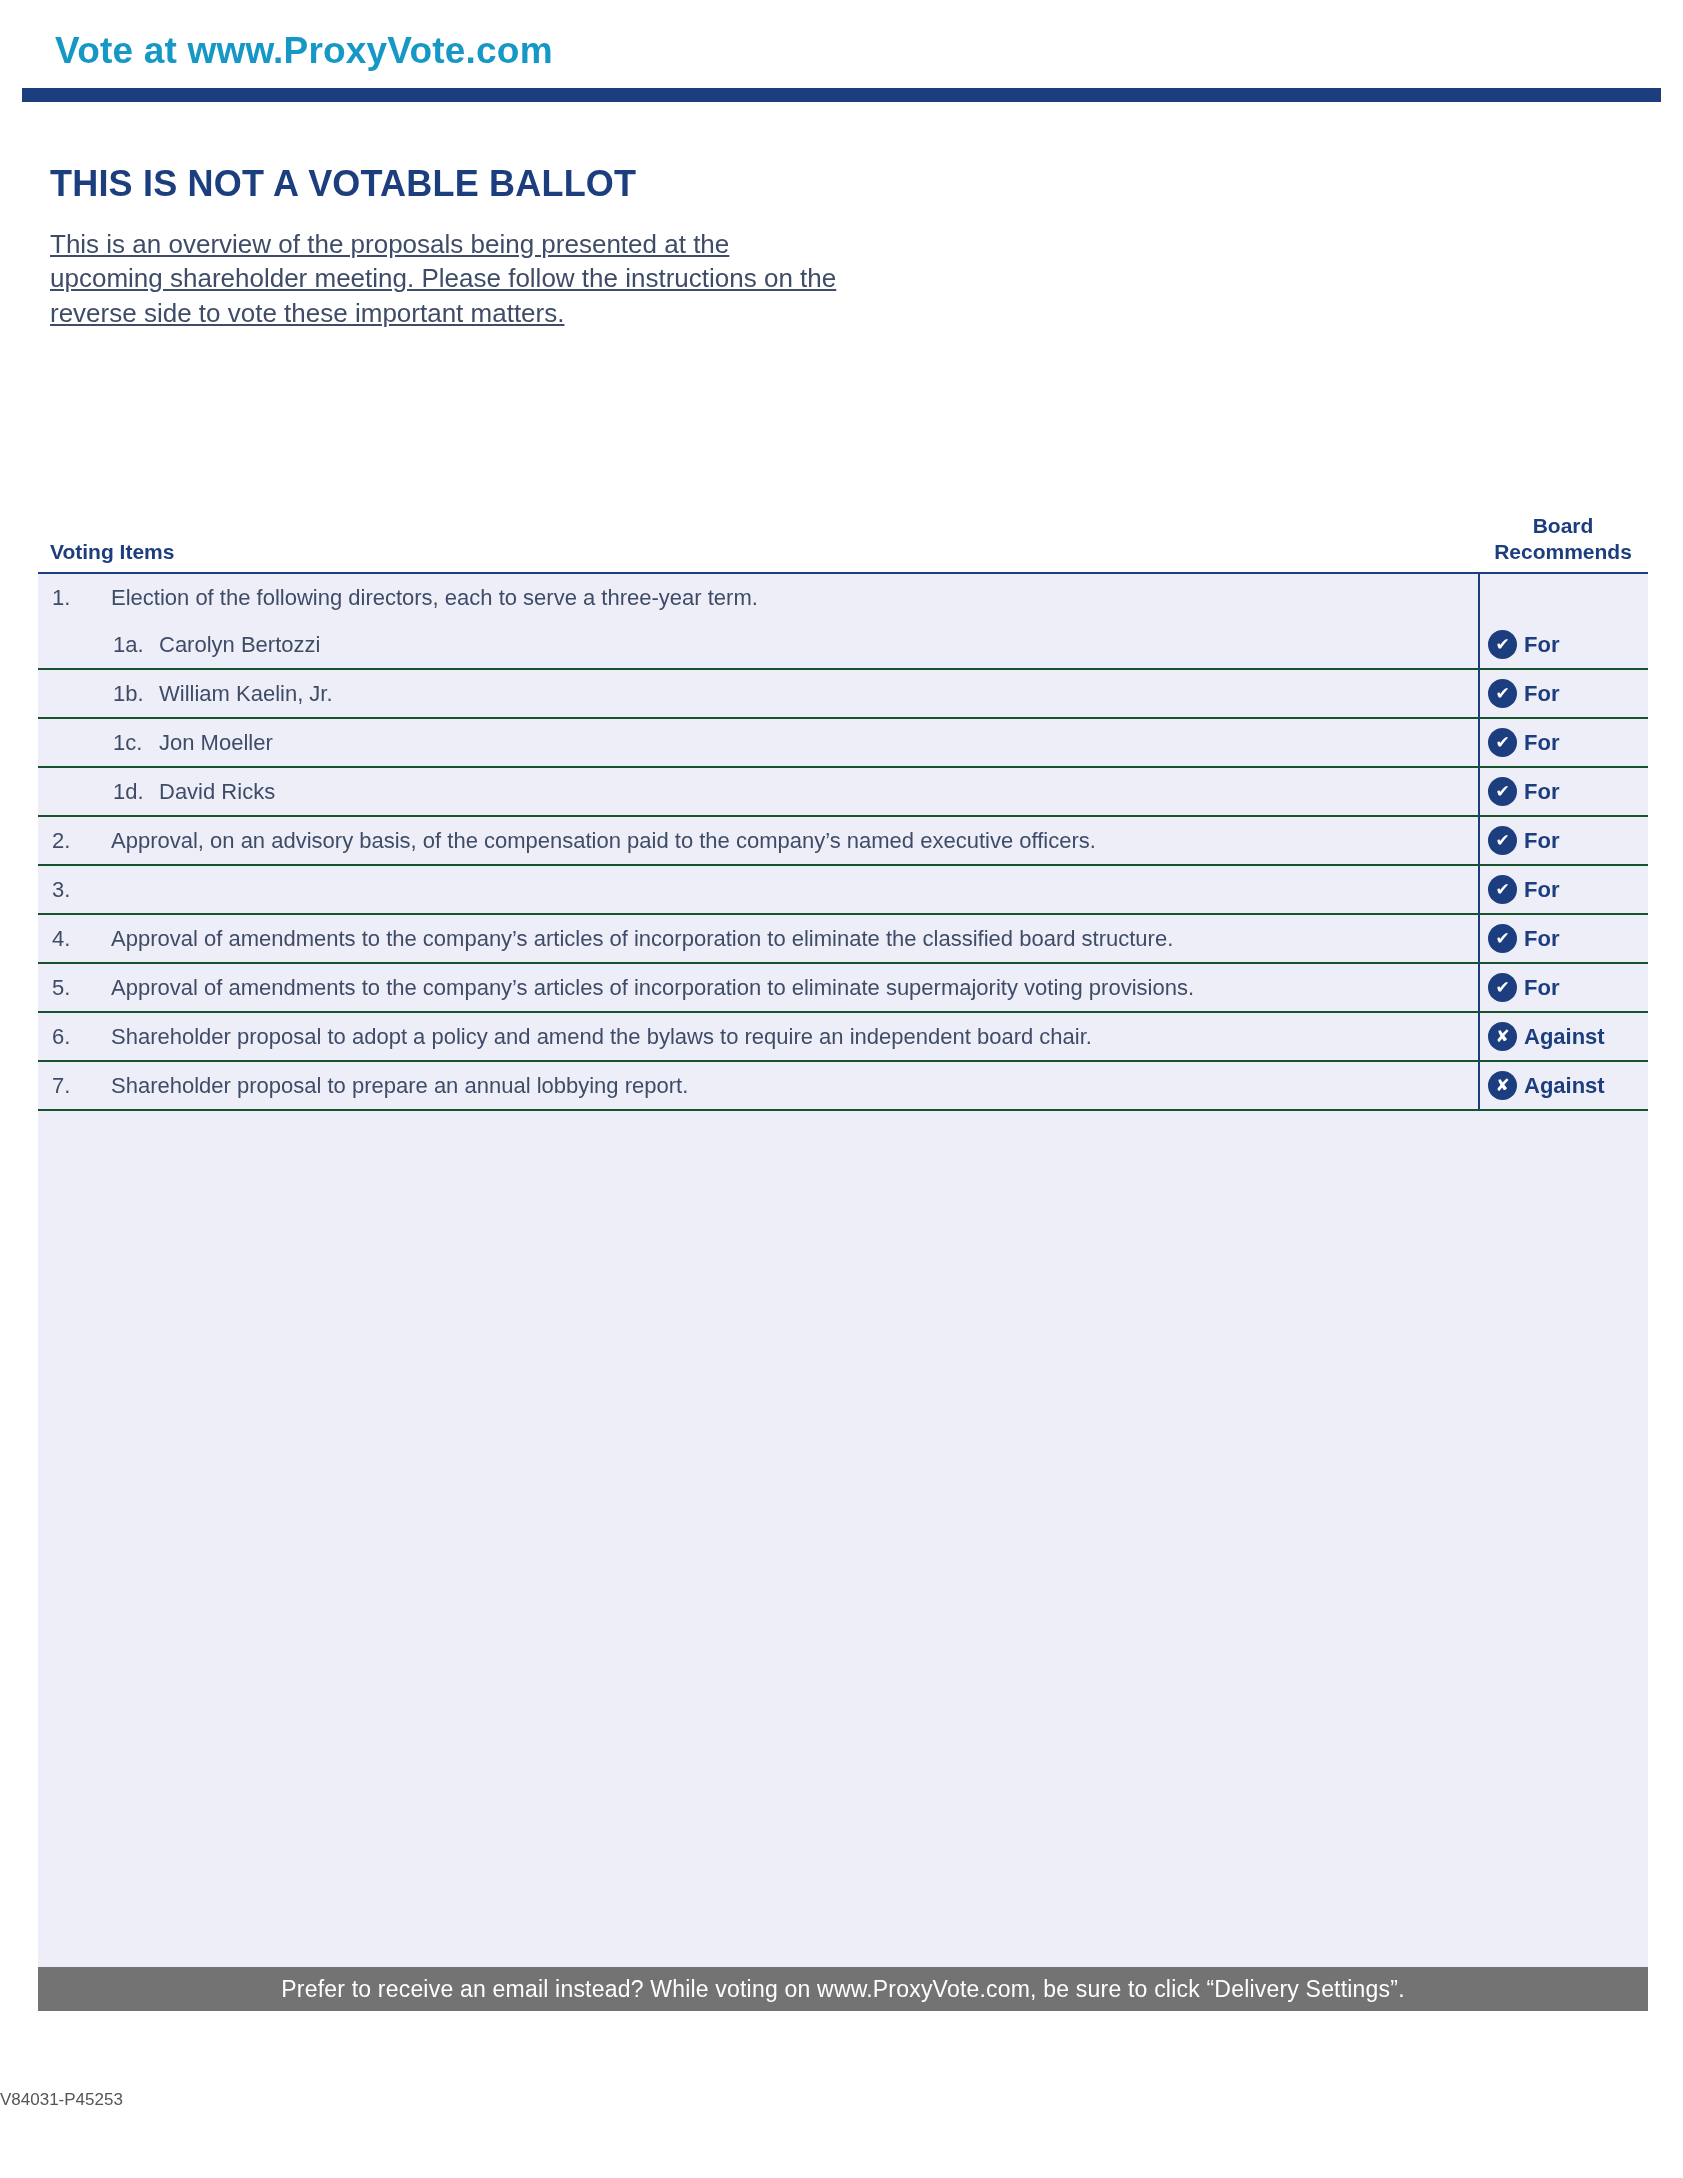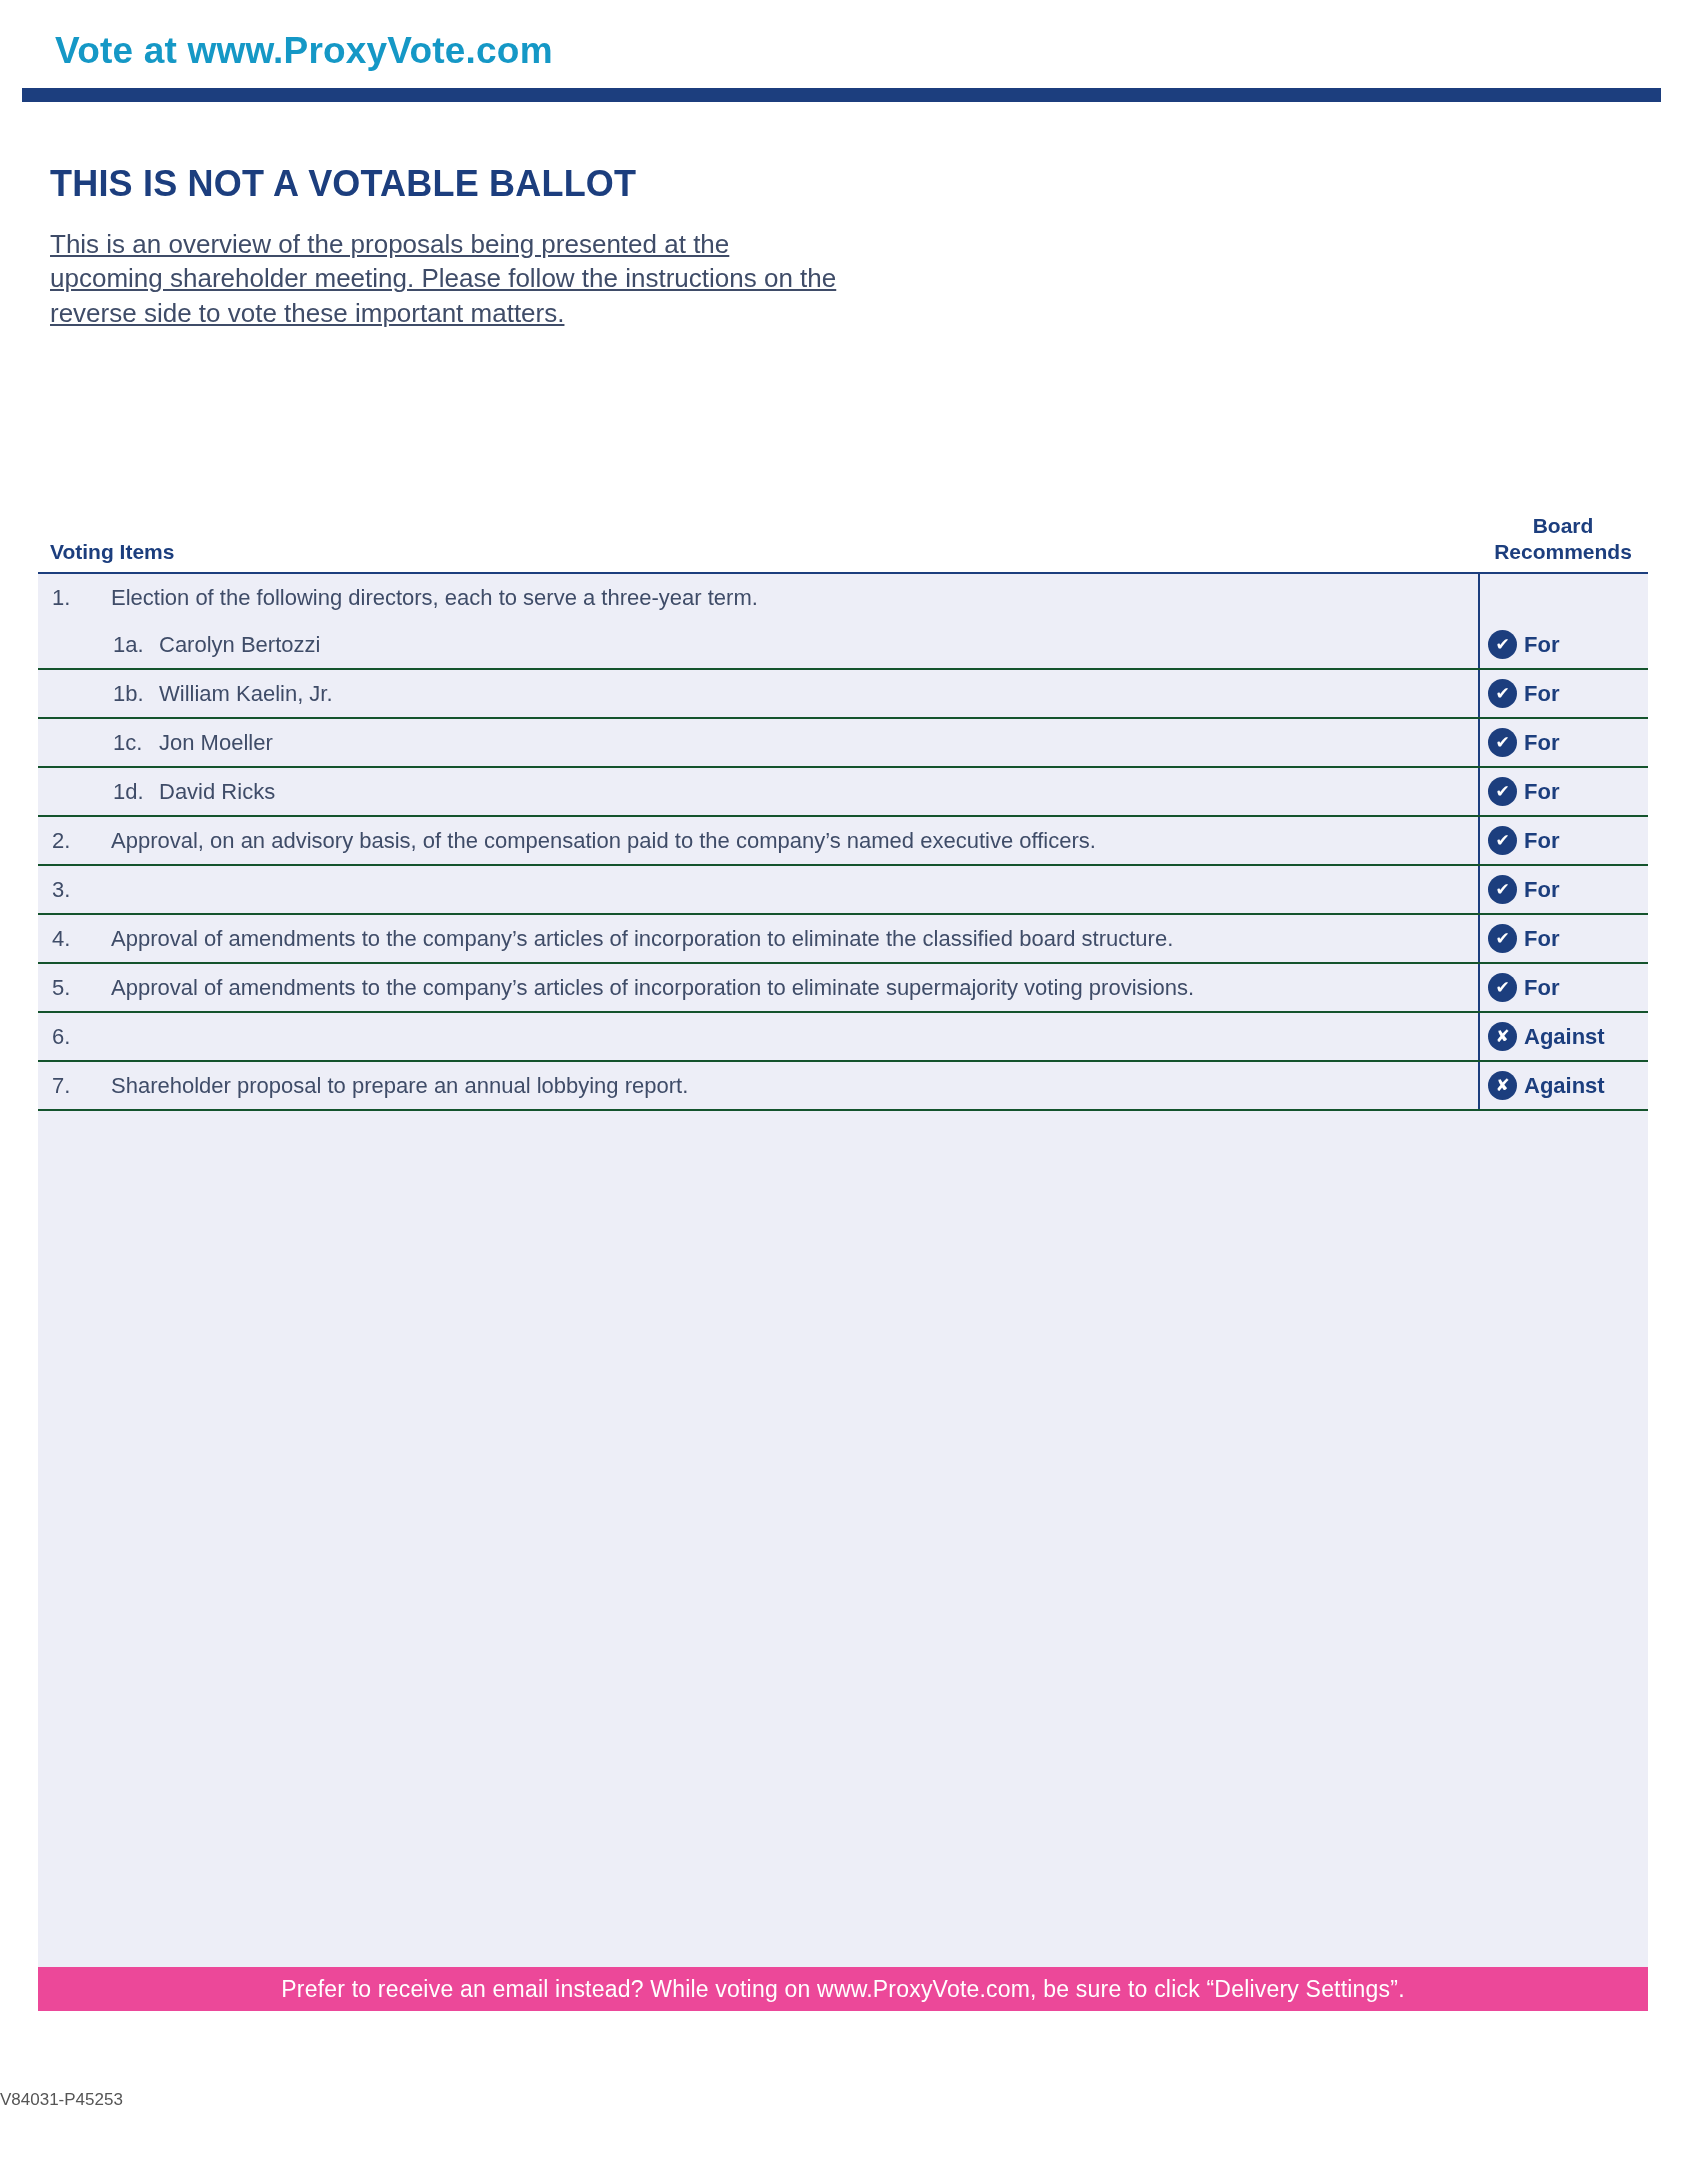--- a/index.html
+++ b/index.html
@@ -118,21 +118,21 @@
     color: #1C3E7E;
   }
   .table-filler {
     margin: 0 35px 0 38px;
     height: 856px;
     background: #EDEEF7;
   }
   .bottom-bar {
     margin: 0 35px 0 38px;
     height: 44px;
-    background: #ec4899;
+    background: #737373;
     color: #ffffff;
     font-size: 23px;
     display: flex;
     align-items: center;
     justify-content: center;
     letter-spacing: 0.2px;
   }
   .doc-code {
     margin-top: 79px;
     text-align: left;
@@ -240,20 +240,21 @@
         <span class="txt">Approval of amendments to the company’s articles of incorporation to eliminate supermajority voting provisions.</span>
       </div>
       <div class="cell-rec">
         <span class="rec-icon">✔</span>
         <span class="rec-label">For</span>
       </div>
     </div>
     <div class="row">
       <div class="cell-main">
         <span class="num">6.</span>
+        <span class="txt">Shareholder proposal to adopt a policy and amend the bylaws to require an independent board chair.</span>
       </div>
       <div class="cell-rec">
         <span class="rec-icon">✘</span>
         <span class="rec-label">Against</span>
       </div>
     </div>
     <div class="row">
       <div class="cell-main">
         <span class="num">7.</span>
         <span class="txt">Shareholder proposal to prepare an annual lobbying report.</span>

